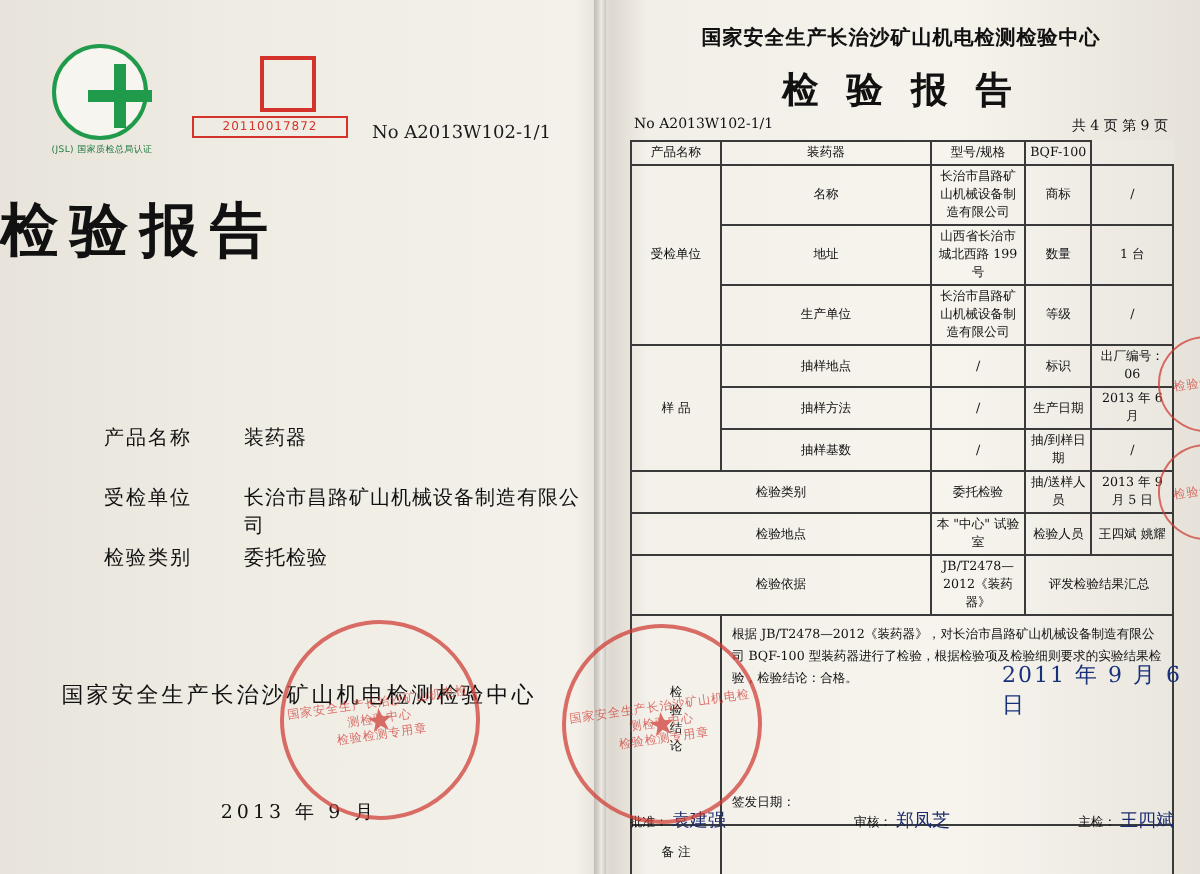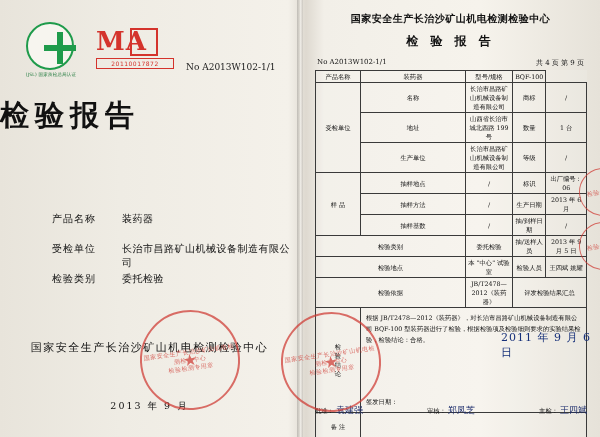--- a/index.html
+++ b/index.html
@@ -89,21 +89,21 @@
   .stamp-small-2{left:278px;top:222px;width:46px;height:46px;border-width:1.5px;}
 
   
   .r-head1{
     position:absolute;left:0;top:12px;width:299px;text-align:center;
     font-size:10px;letter-spacing:.5px;color:#111;font-weight:bold;
     font-family:"DejaVu Serif","Liberation Serif",serif;
   }
   .r-head2{
     position:absolute;left:0;top:33px;width:299px;text-align:center;
-    font-size:12px;letter-spacing:4px;color:#111;font-weight:bold;
+    font-size:18px;letter-spacing:4px;color:#111;font-weight:bold;
     font-family:"DejaVu Serif","Liberation Serif",serif;
   }
   .r-no{
     position:absolute;left:16px;top:58px;font-size:7px;color:#111;
     font-family:"DejaVu Serif","Liberation Serif",serif;
   }
   .r-pages{
     position:absolute;right:16px;top:58px;font-size:7px;color:#111;
     font-family:"DejaVu Serif","Liberation Serif",serif;
   }
@@ -147,21 +147,20 @@
     <div class="logo-cmc">
       <div class="cmc-circle">
         <div class="cmc-cross-v"></div>
         <div class="cmc-cross-h"></div>
       </div>
       <div class="cmc-caption">(JSL) 国家质检总局认证</div>
     </div>
 
     <div class="logo-ma">
       <div class="ma-box"></div>
-      <div class="ma-text">MA</div>
       <div class="ma-sub">20110017872</div>
     </div>
 
     <div class="left-no">No  A2013W102-1/1</div>
 
     <div class="left-title">检验报告</div>
 
     <div class="field f-label" style="left:52px;top:212px;">产品名称</div>
     <div class="field f-value" style="left:122px;top:212px;">装药器</div>
 

